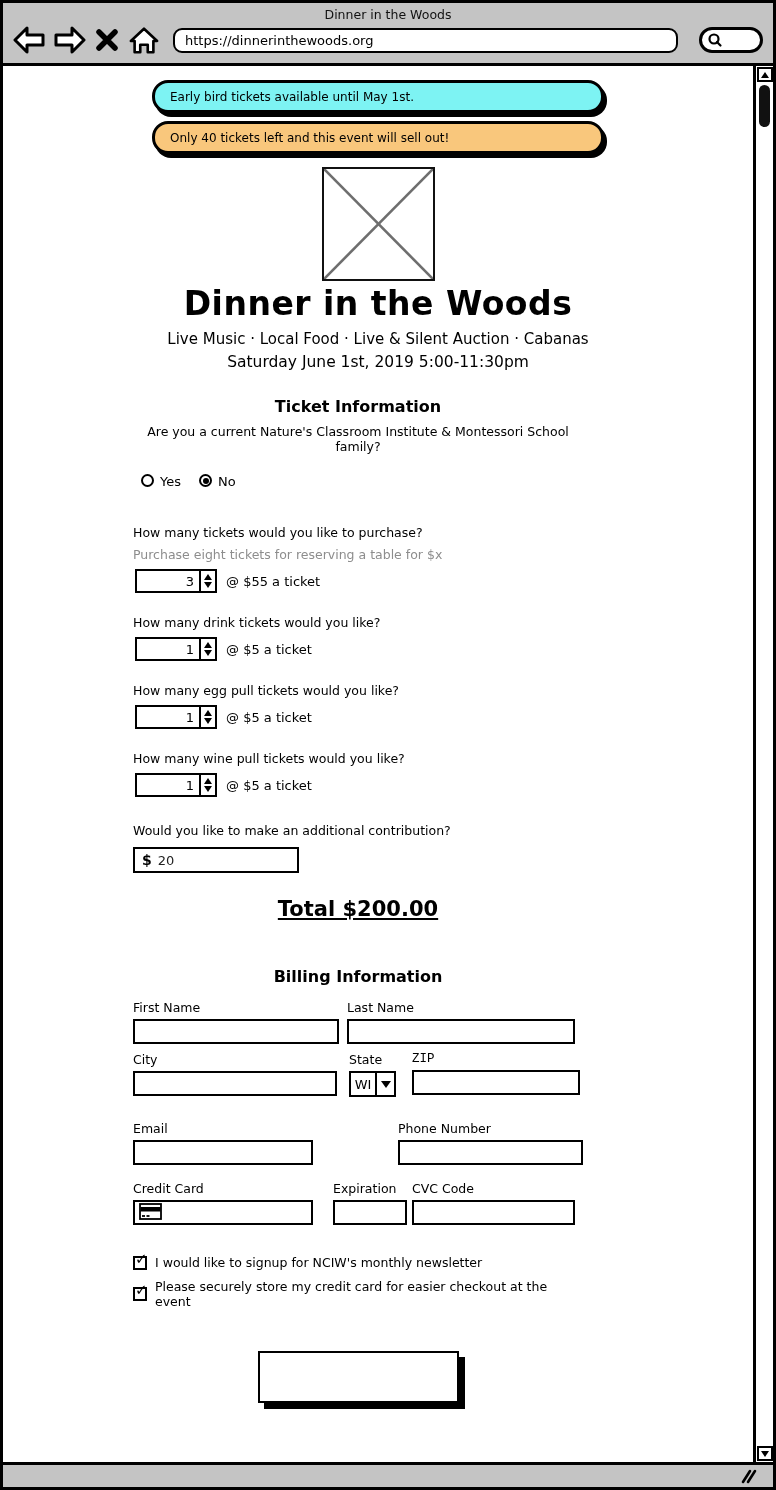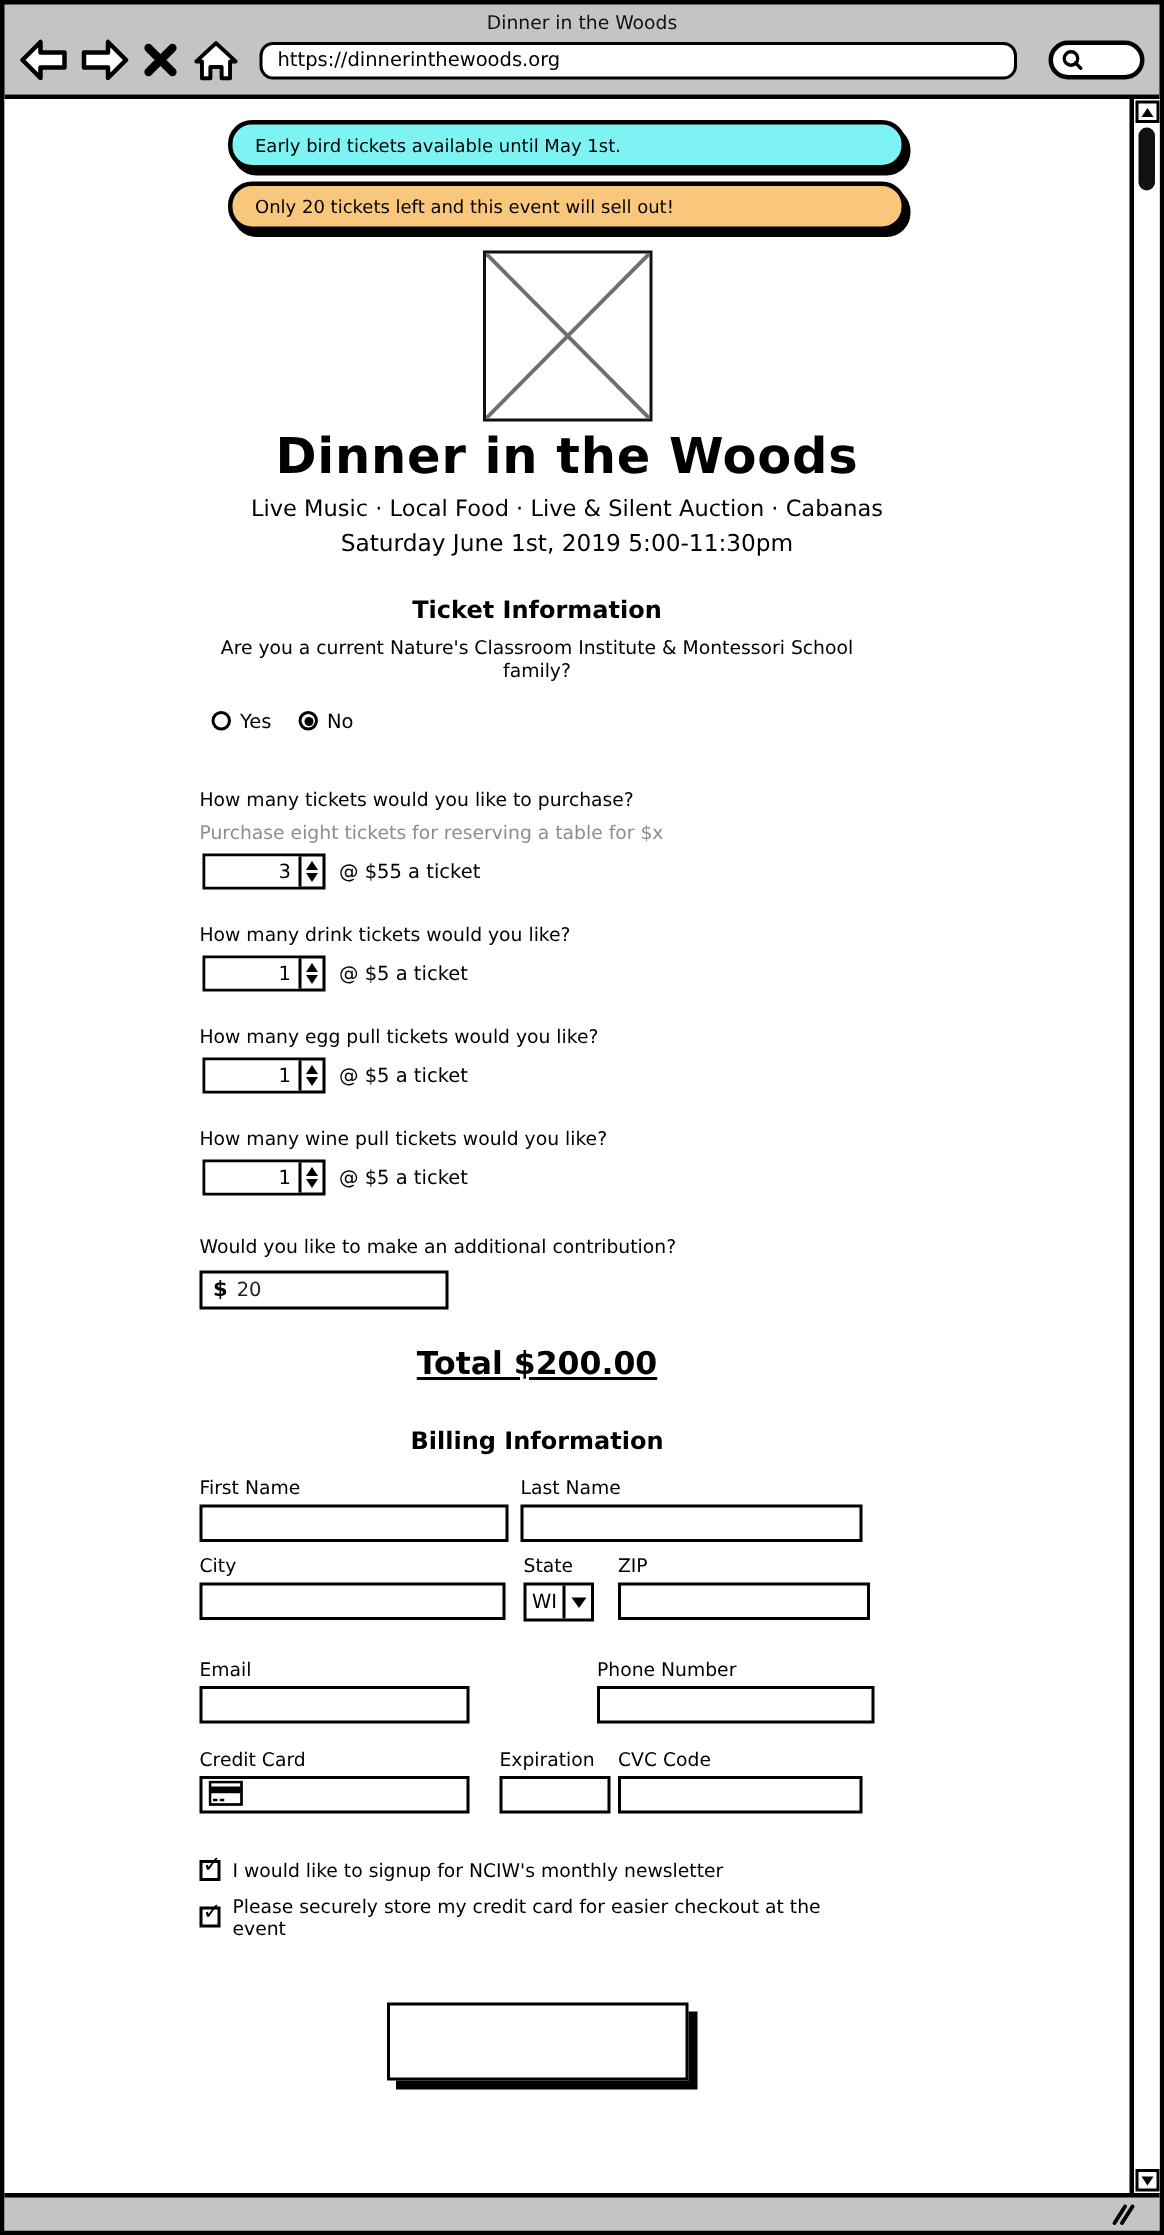--- a/index.html
+++ b/index.html
@@ -74,28 +74,28 @@
   .rate { font-size:13px; }
 
   .contrib-box { width:166px; height:26px; border:2.5px solid #000; display:flex; align-items:center;
                  margin-top:9px; padding-left:7px; gap:6px; }
   .contrib-box .cur { font-weight:700; font-size:14px; }
   .contrib-box input { border:none; outline:none; font-size:13px; font-family:inherit; width:110px; color:#222; }
 
   .total { text-align:center; font-size:21px; font-weight:600; margin-top:24px;text-decoration:underline; }
 
   
-  .billing-h { margin-top:30px; }
+  .billing-h { margin-top:46px; }
   .f-row { display:flex; margin-top:14px; }
   .f-field { display:flex; flex-direction:column; }
   .f-label { font-size:12.5px; margin-bottom:4px; }
   .f-input { height:25px; border:2.5px solid #000; width:100%; font-size:13px; padding:0 6px;
              font-family:inherit; outline:none; }
   .w206{width:206px;} .w228{width:228px; margin-left:8px;} .w442{width:442px;}
-  .w204{width:204px;} .w168{width:168px; margin-left:16px;}
+  .w204{width:204px;} .w168{width:168px; margin-left:16px;font-family:Liberation Mono, monospace;}
   .w180{width:180px;} .w185{width:185px;}
   .w74{width:74px; margin-left:20px;} .w163{width:163px; margin-left:5px;}
   .state-wrap { margin-left:12px; }
   .state-dd { display:flex; height:26px; border:2.5px solid #000; width:47px; }
   .state-val { width:24px; display:flex; align-items:center; justify-content:center; font-size:13px; }
   .state-btn { flex:1; border-left:2.5px solid #000; display:flex; align-items:center; justify-content:center; }
   .dd-tri { width:0; height:0; border-left:5px solid transparent; border-right:5px solid transparent; border-top:7px solid #000; }
   .cc-wrap { position:relative; }
   .cc-wrap input { padding-left:32px; }
   .cc-icon { position:absolute; left:6px; top:4px; }
@@ -149,21 +149,21 @@
     </div>
   </div>
 
   <div class="main">
     <div class="page">
 
       <div class="banner" style="background:#7df3f3;">
         <span>Early bird tickets available until May 1st.</span>
       </div>
       <div class="banner" style="background:#f9c77c;">
-        <span>Only 20 tickets left and this event will sell out!</span>
+        <span>Only 40 tickets left and this event will sell out!</span>
       </div>
 
       <div class="img-placeholder">
         <svg width="109" height="110" viewBox="0 0 109 110">
           <line x1="0" y1="0" x2="109" y2="110" stroke="#6e6e6e" stroke-width="2.6"></line>
           <line x1="109" y1="0" x2="0" y2="110" stroke="#6e6e6e" stroke-width="2.6"></line>
         </svg>
       </div>
       <div class="hero-title">Dinner in the Woods</div>
       <div class="hero-sub">Live Music · Local Food · Live &amp; Silent Auction · Cabanas</div>

